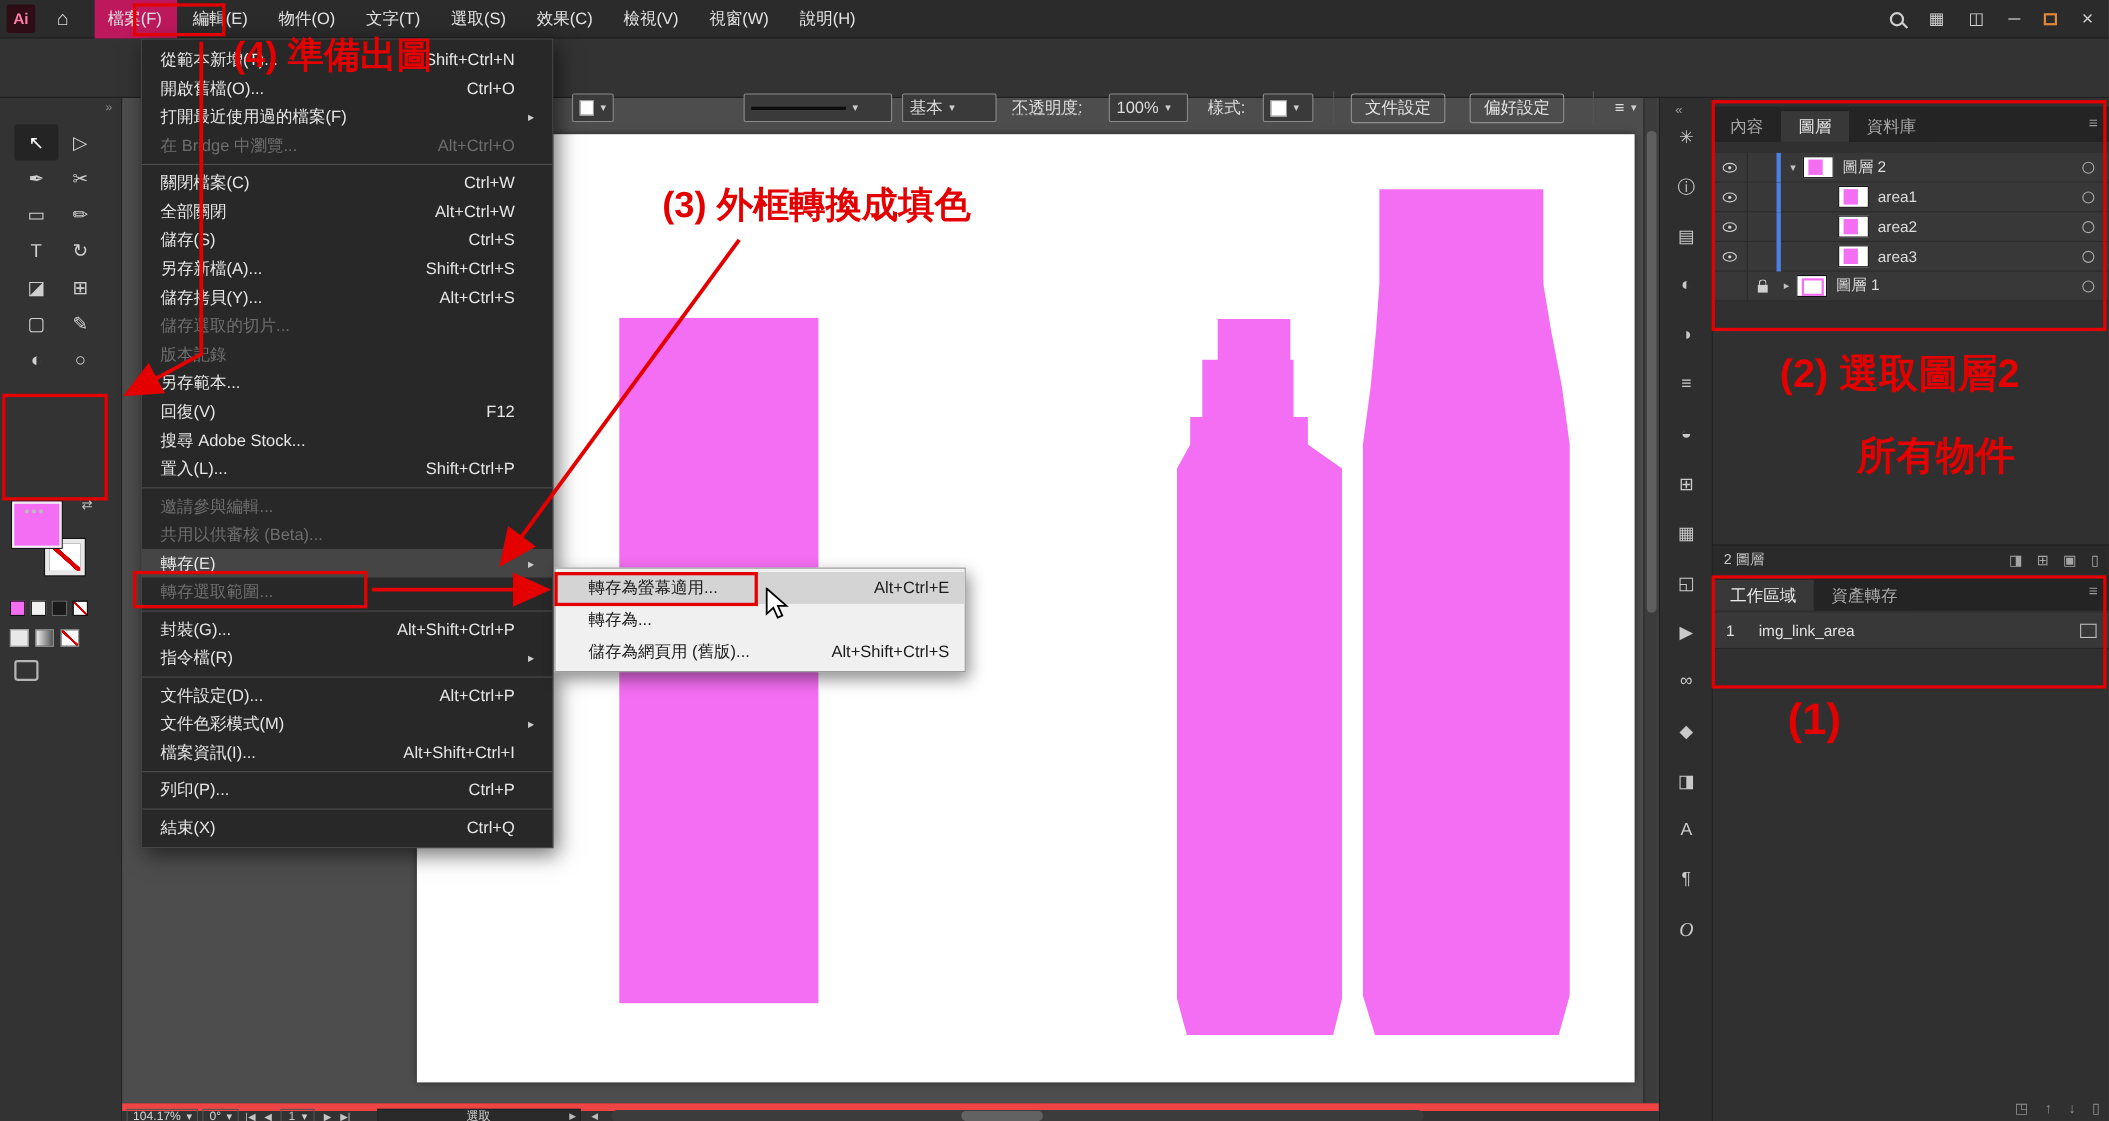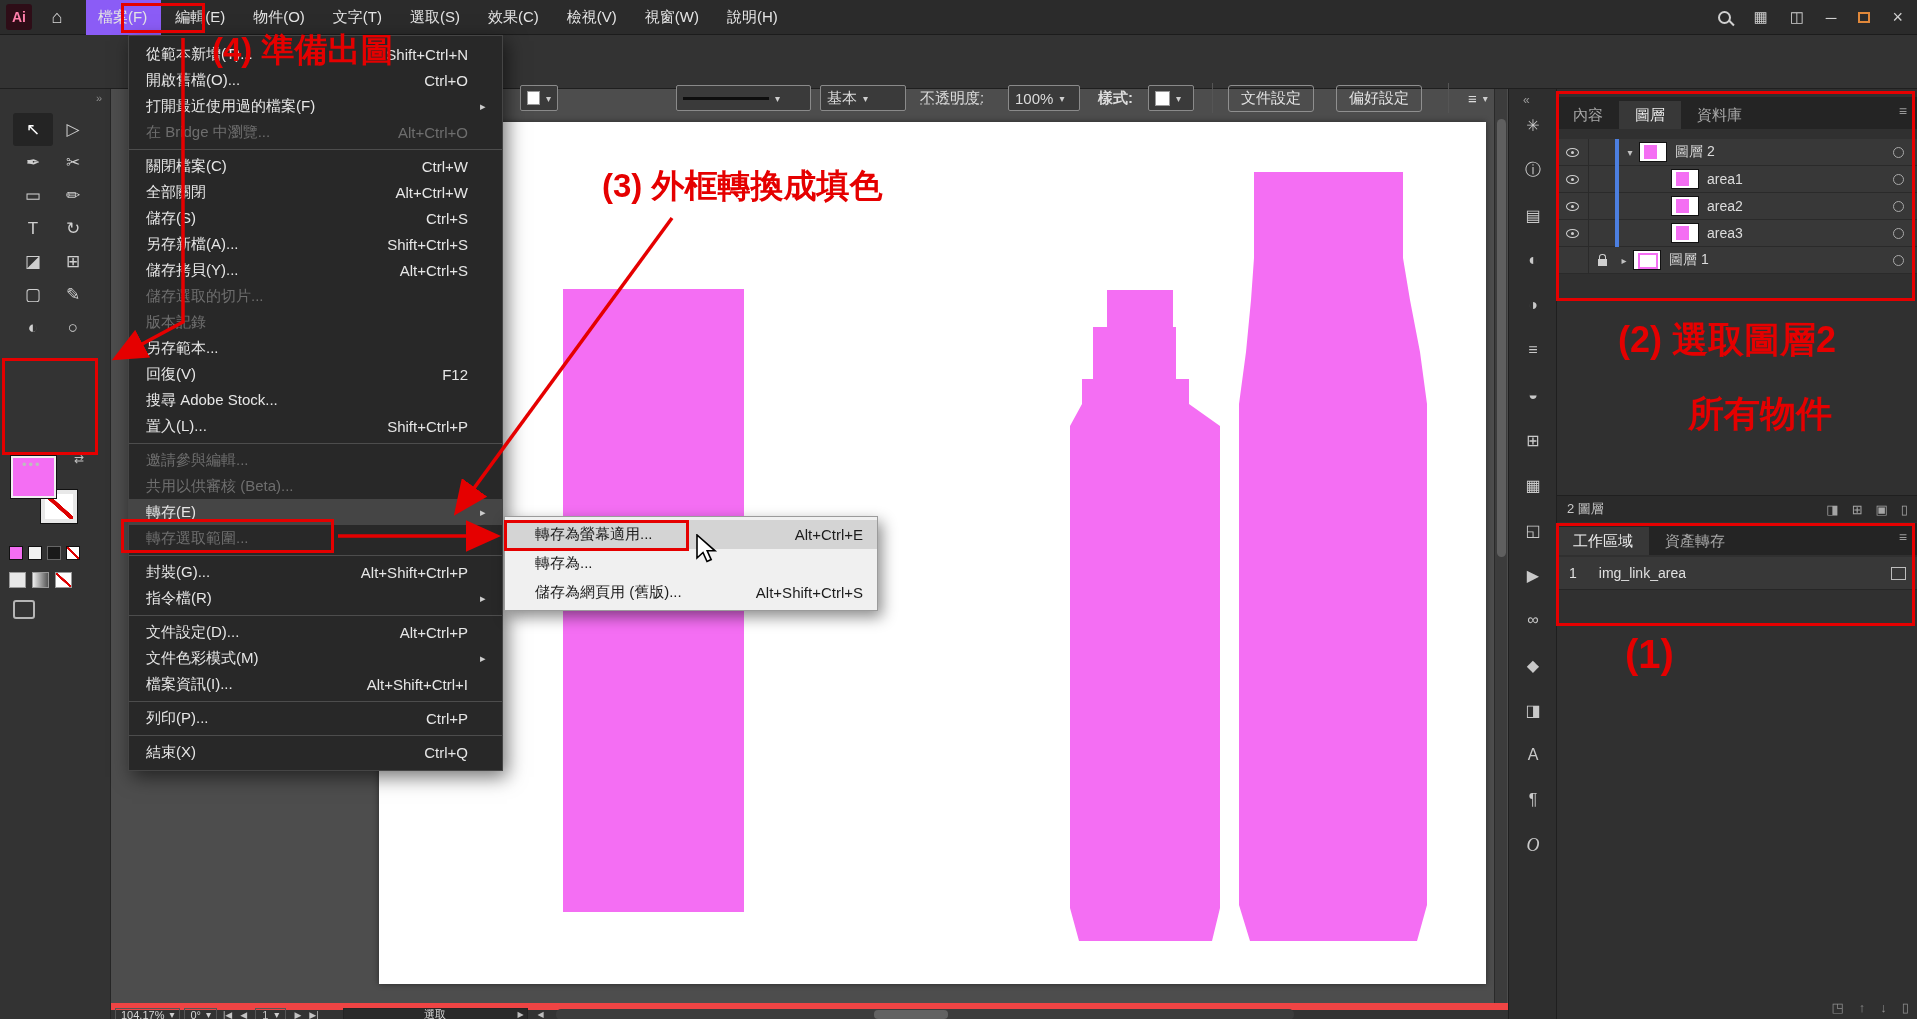--- a/index.html
+++ b/index.html
@@ -6,21 +6,21 @@
   html,body { width:1917px; height:1019px; background:#222; }
   body { font-family:"Liberation Sans", sans-serif; overflow:hidden; }
   #app { position:relative; width:1917px; height:1019px; background:#4d4d4d; overflow:hidden; }
 
   
   #menubar { position:absolute; left:0; top:0; width:1917px; height:35px; background:#2b2b2b; border-bottom:1px solid #1c1c1c; display:flex; align-items:center; z-index:20; }
   .ai-logo { width:26px; height:26px; margin:0 8px 0 6px; background:#2e0d17; color:#ff7faa; font-weight:bold; font-size:14px; display:flex; align-items:center; justify-content:center; border-radius:3px; }
   .home-btn { color:#d8d8d8; font-size:18px; width:34px; text-align:center; }
   #menus { display:flex; height:35px; margin-left:12px; }
   .mb-item { color:#e4e4e4; font-size:15px; padding:0 14px; display:flex; align-items:center; height:35px; cursor:default; }
-  .mb-item.open { background:#8b5cf6;padding-left:12px; }
+  .mb-item.open { background:#be185d;padding-left:12px; }
   #menubar-right { margin-left:auto; display:flex; align-items:center; gap:22px; padding-right:14px; }
   .mb-ico { color:#d0d0d0; font-size:15px; }
   .search-glass { position:relative; width:13px; height:13px; border:2px solid #d0d0d0; border-radius:50%; display:inline-block; }
   .search-glass::after { content:""; position:absolute; width:7px; height:2px; background:#d0d0d0; transform:rotate(45deg); right:-6px; bottom:-2px; }
   .win-restore { width:12px; height:11px; border:2px solid #e0883a; display:inline-block; }
 
   
   #controlbar { position:absolute; left:0; top:35px; width:1917px; height:54px; background:#333333; border-bottom:1px solid #1f1f1f; z-index:5; color:#dcdcdc; font-size:15px; }
   .cb { position:absolute; top:50px; height:26px; display:flex; align-items:center; }
   .cb-combo { border:1px solid #8a8a8a; background:#3a3a3a; border-radius:2px; height:26px; display:flex; align-items:center; padding:0 6px; gap:6px; }
@@ -199,21 +199,21 @@
       <span>基本</span>
       <span class="cb-caret">▾</span>
     </div>
     <div class="cb" style="left:920px;">
         <span style="text-decoration:underline dotted #9a9a9a;">不透明度:</span>
       </div>
     <div class="cb cb-combo" style="left:1008px; width:72px;">
       <span>100%</span>
       <span class="cb-caret">▾</span>
     </div>
-    <div class="cb" style="left:1098px;font-weight:bold;">
+    <div class="cb" style="left:1098px;">
         <span>樣式:</span>
       </div>
     <div class="cb cb-combo" style="left:1148px; width:46px;">
       <span class="mini-swatch-box" style="width:15px;height:15px;"></span>
       <span class="cb-caret">▾</span>
     </div>
     <div class="cb-sep" style="left:1212px;"></div>
     <button class="cb-btn cb" style="left:1228px;">文件設定</button>
     <button class="cb-btn cb" style="left:1336px;">偏好設定</button>
     <div class="cb-sep" style="left:1448px;"></div>

